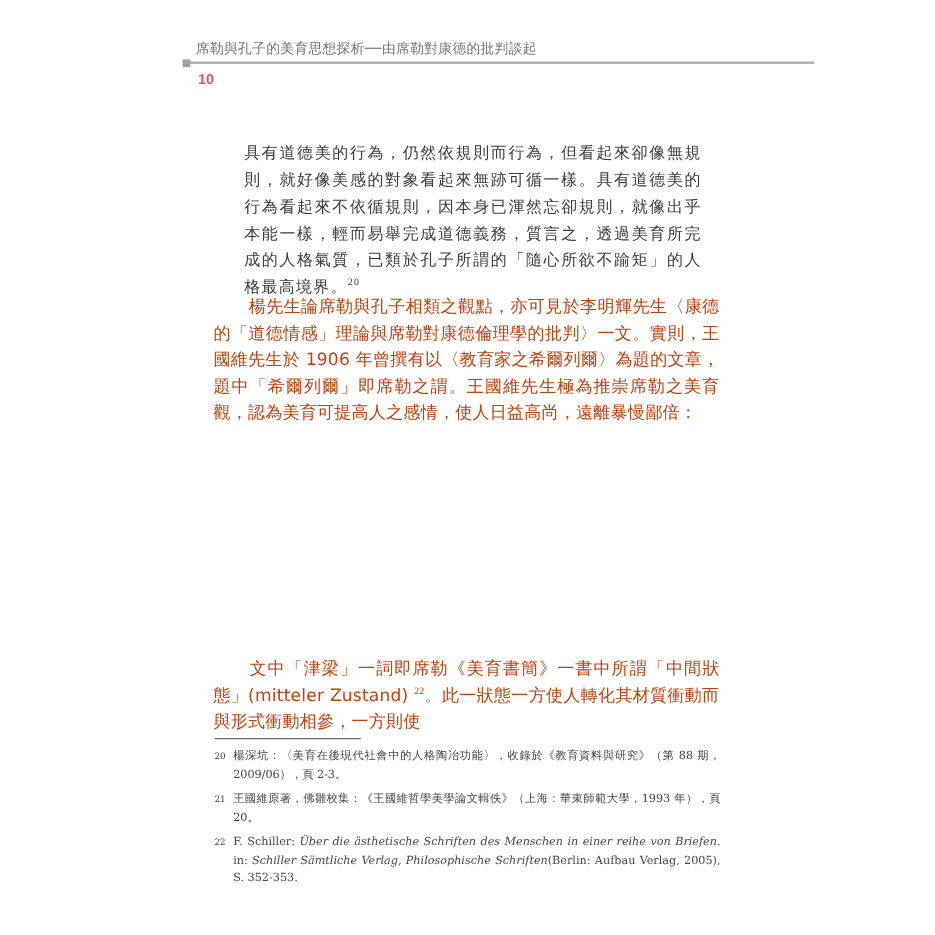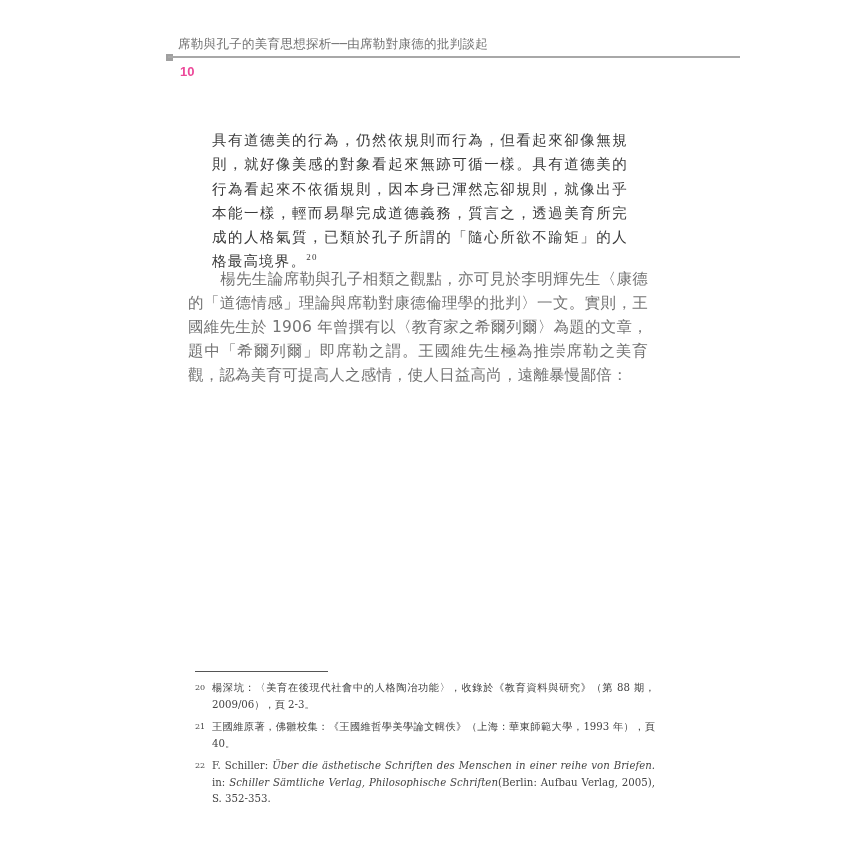--- a/index.html
+++ b/index.html
@@ -7,28 +7,28 @@
          font-family: "DejaVu Serif", "Liberation Serif", serif; color:#222; }
   .page { position:absolute; left:0; top:0; width:850px; height:850px; background:#fff; }
 
   .running-head { position:absolute; left:178px; top:36px; font-family:"DejaVu Sans", "Liberation Sans", sans-serif;
                   font-size:12.5px; color:#737373; letter-spacing:0.3px; }
   .head-rule { position:absolute; left:168px; top:56px; width:572px; height:2px; background:#a8a8a8; }
   .head-marker { position:absolute; left:166px; top:54px; width:7px; height:7px; background:#a0a0a0; }
   .page-number { position:absolute; left:180px; top:64px; font-family:"Liberation Sans", sans-serif;
                  font-size:13px; font-weight:bold; color:#ec4899; }
 
-  .quote { position:absolute; left:212px; width:416px; font-size:14.5px; line-height:24.3px;
+  .quote { position:absolute; left:222px; width:416px; font-size:14.5px; line-height:24.3px;
            color:#3a3a3a; letter-spacing:1.2px; text-align:justify; }
   .quote p { margin:0; }
   .quote1 { top:128px; }
   .quote2 { top:403px; }
 
-  .para { position:absolute; left:188px; width:460px; font-family:"DejaVu Sans","Liberation Sans",sans-serif;
-          font-size:15.5px; line-height:24px; color:#737373; text-align:justify; letter-spacing:0.2px; }
+  .para { position:absolute; left:194px; width:460px; font-family:"DejaVu Sans","Liberation Sans",sans-serif;
+          font-size:15.5px; line-height:24px; color:#c2410c; text-align:justify; letter-spacing:0.2px; }
   .para1 { top:267px; }
   .para2 { top:596px; }
   .indent { display:inline-block; width:32px; }
   sup { font-size:9px; vertical-align:super; line-height:0; font-family:"Liberation Serif", serif; }
 
   .fn-rule { position:absolute; left:195px; top:671px; width:133px; height:1px; background:#555; }
   .footnotes { position:absolute; left:195px; top:680px; width:460px; font-size:10.2px; line-height:16.5px; color:#444; }
   .fn { display:flex; margin-bottom:6px; }
   .fn-num { width:17px; flex:none; font-size:8px; vertical-align:super; padding-top:0; }
   .fn-text { flex:1; text-align:justify; }
@@ -45,30 +45,33 @@
 
   <div class="quote quote1">
     <p><span>具有道德美的行為，仍然依規則而行為，但看起來卻像無規則，就好像美感的對象看起來無跡可循一樣。具有道德美的行為看起來不依循規則，因本身已渾然忘卻規則，就像出乎本能一樣，輕而易舉完成道德義務，質言之，透過美育所完成的人格氣質，已類於孔子所謂的「隨心所欲不踰矩」的人格最高境界。</span><sup>20</sup></p>
   </div>
 
   <div class="para para1">
     <span class="indent"></span><span>楊先生論席勒與孔子相類之觀點，亦可見於李明輝先生〈康德的「道德情感」理論與席勒對康德倫理學的批判〉一文。實則，王國維先生於 1906 年曾撰有以〈教育家之希爾列爾〉為題的文章，題中「希爾列爾」即席勒之謂。王國維先生極為推崇席勒之美育觀，認為美育可提高人之感情，使人日益高尚，遠離暴慢鄙倍：</span>
   </div>
 
 
+  <div class="para para2">
+    <span class="indent"></span><span>文中「津梁」一詞即席勒《美育書簡》一書中所謂「中間狀態」(mitteler Zustand)</span> <sup>22</sup><span>。此一狀態一方使人轉化其材質衝動而與形式衝動相參，一方則使</span>
+  </div>
 
   <div class="fn-rule"></div>
 
   <div class="footnotes">
     <div class="fn">
       <span class="fn-num">20</span>
       <span class="fn-text">楊深坑：〈美育在後現代社會中的人格陶冶功能〉，收錄於《教育資料與研究》（第 88 期，2009/06），頁 2-3。</span>
     </div>
     <div class="fn">
       <span class="fn-num">21</span>
-      <span class="fn-text">王國維原著，佛雛校集：《王國維哲學美學論文輯佚》（上海：華東師範大學，1993 年），頁 40。</span>
+      <span class="fn-text">王國維原著，佛雛校集：《王國維哲學美學論文輯佚》（上海：華東師範大學，1993 年），頁 20。</span>
     </div>
     <div class="fn">
       <span class="fn-num">22</span>
       <span class="fn-text"><span>F. Schiller: </span><i>Über die ästhetische Schriften des Menschen in einer reihe von Briefen.</i><span> in: </span><i>Schiller Sämtliche Verlag, Philosophische Schriften</i><span>(Berlin: Aufbau Verlag, 2005), S. 352-353.</span></span>
     </div>
   </div>
 </div>
 
 </body></html>

